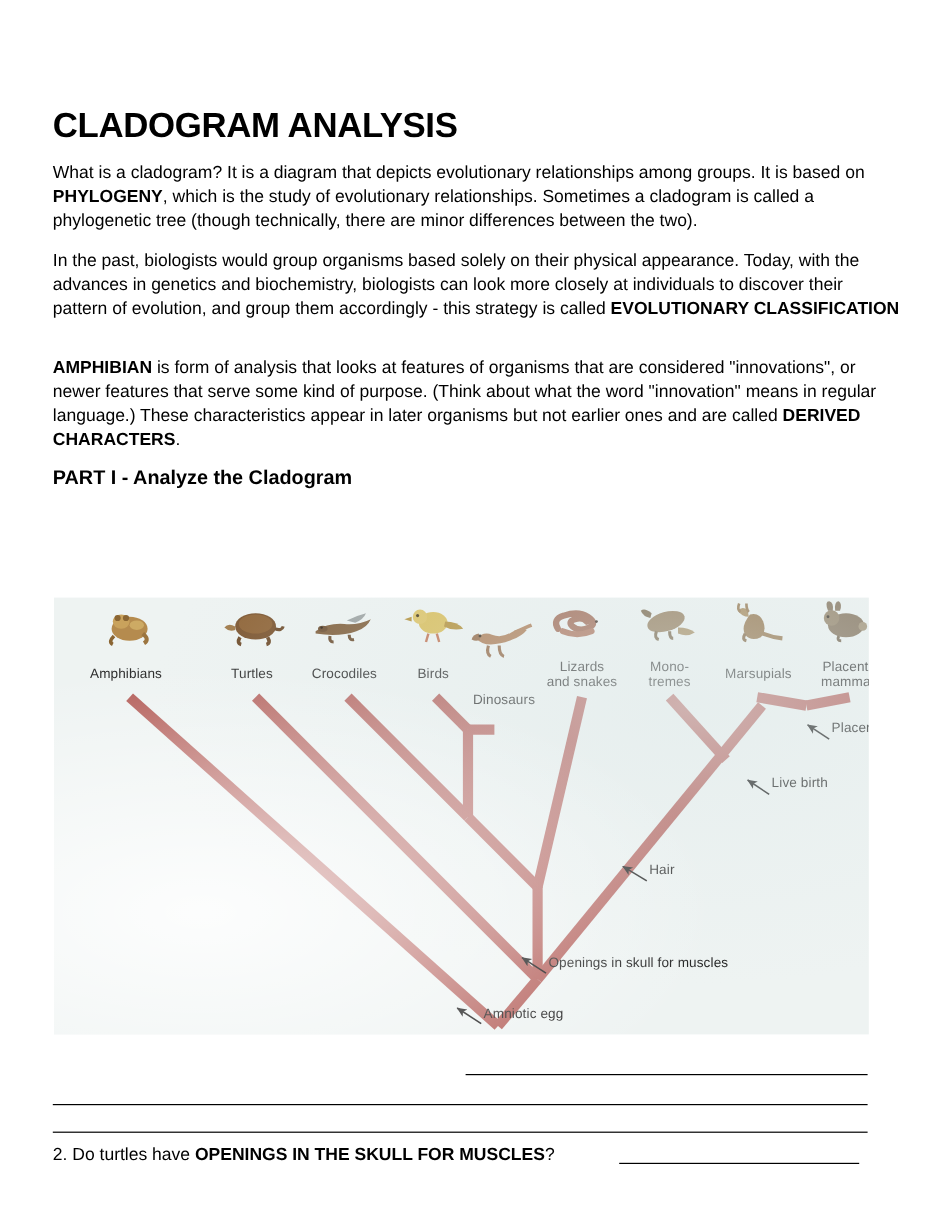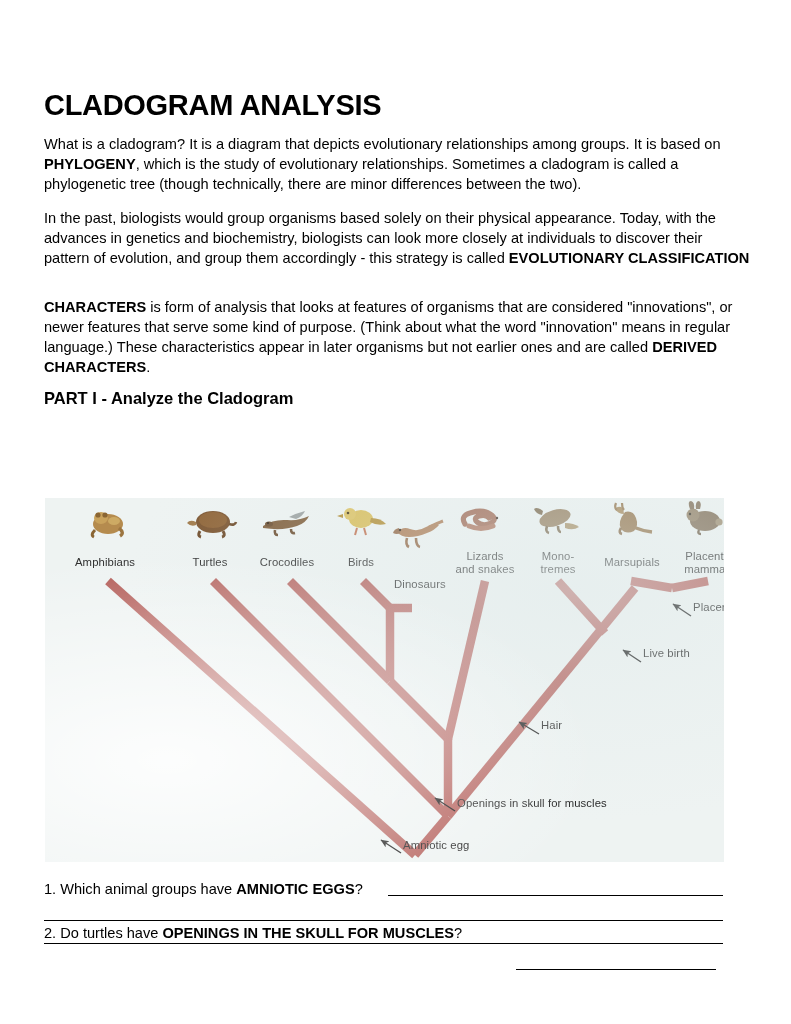--- a/index.html
+++ b/index.html
@@ -119,21 +119,21 @@
 
   
   .question {
     position: absolute;
     left: 44px;
     font-size: 14.6px;
     line-height: 20px;
     white-space: nowrap;
   }
   .q1 { top: 832px; }
-  .q2 { top: 876px; }
+  .q2 { top: 906px; }
   .ansline {
     position: absolute;
     border-bottom: 1.3px solid #000;
     height: 0;
   }
   .l-inline-1 { left: 388px; top: 848px; width: 335px; }
   .l-full-1   { left: 44px;  top: 873px; width: 679px; }
   .l-full-2   { left: 44px;  top: 896px; width: 679px; }
   .l-inline-2 { left: 516px; top: 922px; width: 200px; }
 </style>
@@ -141,21 +141,21 @@
 <body>
 
 <div class="page">
 
   <h1 class="doc-title">CLADOGRAM ANALYSIS</h1>
 
   <p class="para p1"><span>What is a cladogram? It is a diagram that depicts evolutionary relationships among groups. It is based on </span><b>PHYLOGENY</b><span>, which is the study of evolutionary relationships. Sometimes a cladogram is called a phylogenetic tree (though technically, there are minor differences between the two).</span></p>
 
   <p class="para p2"><span>In the past, biologists would group organisms based solely on their physical appearance. Today, with the advances in genetics and biochemistry, biologists can look more closely at individuals to discover their pattern of evolution, and group them accordingly - this strategy is called </span><b>EVOLUTIONARY CLASSIFICATION</b></p>
 
-  <p class="para p3"><b>CHARACTERS</b><span> is form of analysis that looks at features of organisms that are considered "innovations", or newer features that serve some kind of purpose. (Think about what the word "innovation" means in regular language.) These characteristics appear in later organisms but not earlier ones and are called </span><b>DERIVED CHARACTERS</b><span>.</span></p>
+  <p class="para p3"><b>AMPHIBIAN</b><span> is form of analysis that looks at features of organisms that are considered "innovations", or newer features that serve some kind of purpose. (Think about what the word "innovation" means in regular language.) These characteristics appear in later organisms but not earlier ones and are called </span><b>DERIVED CHARACTERS</b><span>.</span></p>
 
   <h2 class="part-heading">PART I - Analyze the Cladogram</h2>
 
 
 
   <div class="figure">
 
     <svg class="tree-svg" viewBox="0 0 679 364">
       <defs>
         <marker id="arrowhead" markerWidth="7" markerHeight="7" refX="6" refY="3.2" orient="auto">
@@ -290,21 +290,20 @@
     <div class="taxon-label" style="left:620px; top:52px; width:88px; white-space:pre-line;">Placental
 mammals</div>
 
     <div class="char-label" style="left:648px; top:103px;">Placenta</div>
     <div class="char-label" style="left:598px; top:149px;">Live birth</div>
     <div class="char-label" style="left:496px; top:221px;">Hair</div>
     <div class="char-label" style="left:412px; top:299px;">Openings in skull for muscles</div>
     <div class="char-label" style="left:358px; top:341px;">Amniotic egg</div>
   </div>
 
-  <div class="question q1"><span>1.</span><span> Which animal groups have </span><b>AMNIOTIC EGGS</b><span>?</span></div>
   <div class="ansline l-inline-1"></div>
   <div class="ansline l-full-1"></div>
   <div class="ansline l-full-2"></div>
 
   <div class="question q2"><span>2.</span><span> Do turtles have </span><b>OPENINGS IN THE SKULL FOR MUSCLES</b><span>?</span></div>
   <div class="ansline l-inline-2"></div>
 
 </div>
 
 </body></html>

